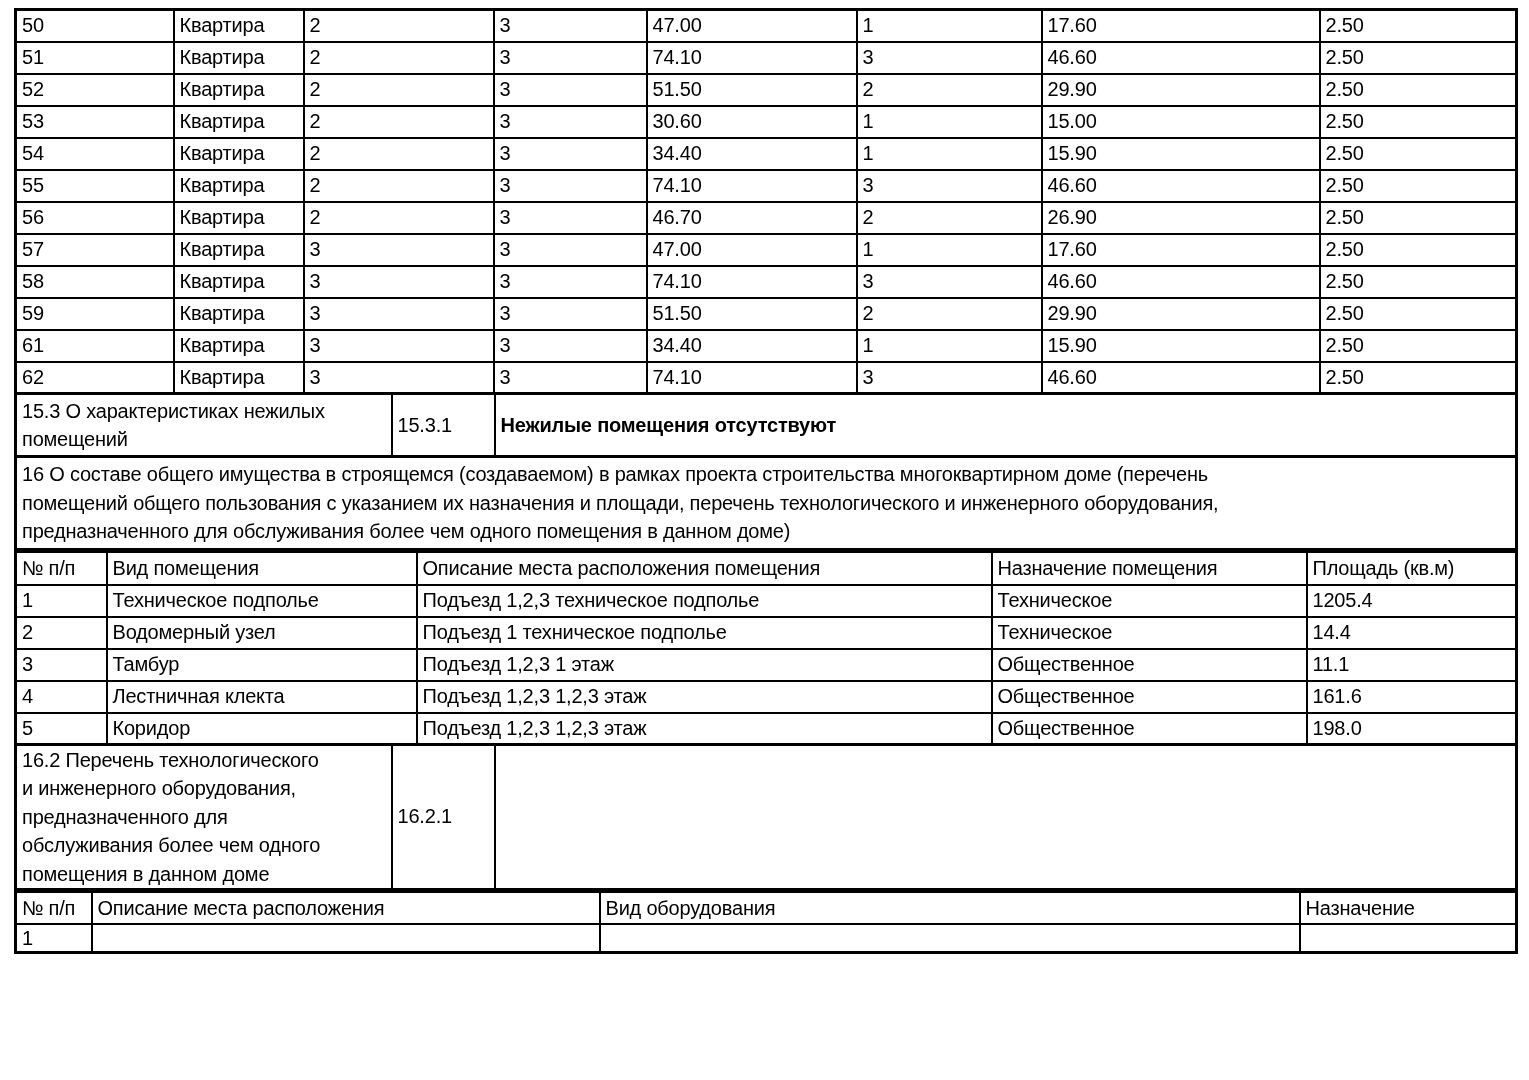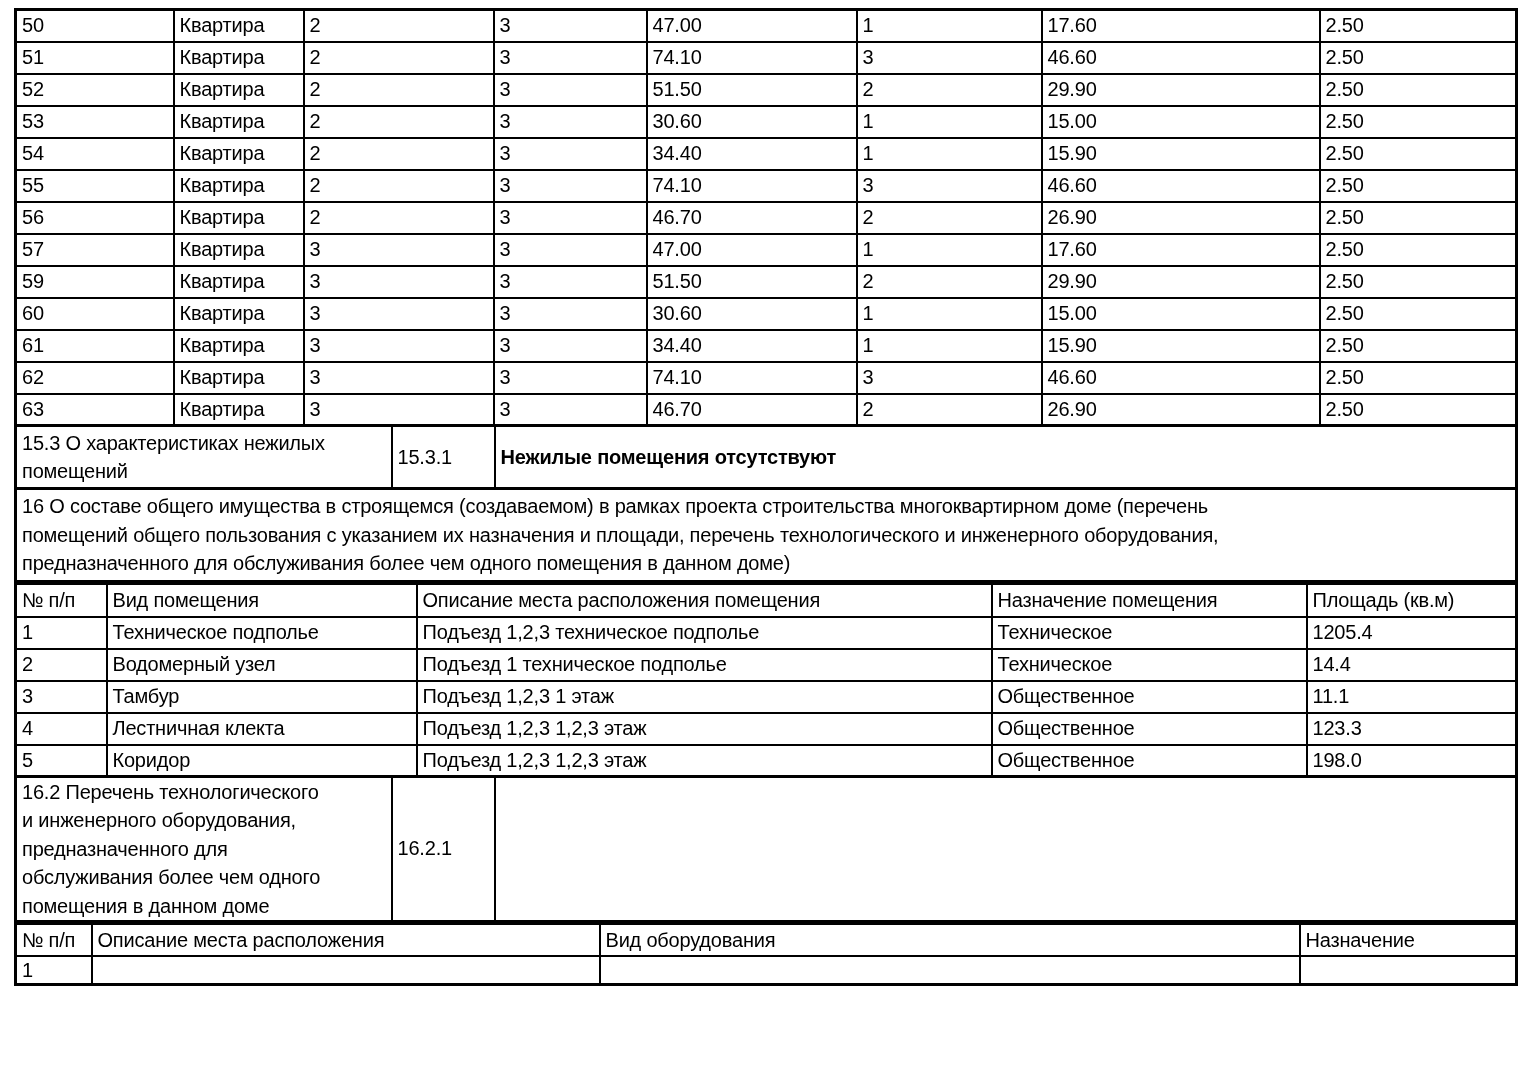--- a/index.html
+++ b/index.html
@@ -135,67 +135,57 @@
           <td>57</td>
           <td>Квартира</td>
           <td>3</td>
           <td>3</td>
           <td>47.00</td>
           <td>1</td>
           <td>17.60</td>
           <td>2.50</td>
         </tr>
         <tr class="r32">
+          <td>58</td>
+          <td>Квартира</td>
+          <td>3</td>
+          <td>3</td>
+          <td>74.10</td>
+          <td>3</td>
+          <td>46.60</td>
+          <td>2.50</td>
+        </tr>
+        <tr class="r32">
           <td>59</td>
           <td>Квартира</td>
           <td>3</td>
           <td>3</td>
           <td>51.50</td>
           <td>2</td>
           <td>29.90</td>
           <td>2.50</td>
         </tr>
         <tr class="r32">
-          <td>60</td>
-          <td>Квартира</td>
-          <td>3</td>
-          <td>3</td>
-          <td>30.60</td>
-          <td>1</td>
-          <td>15.00</td>
-          <td>2.50</td>
-        </tr>
-        <tr class="r32">
           <td>61</td>
           <td>Квартира</td>
           <td>3</td>
           <td>3</td>
           <td>34.40</td>
           <td>1</td>
           <td>15.90</td>
           <td>2.50</td>
         </tr>
         <tr class="r32">
           <td>62</td>
           <td>Квартира</td>
           <td>3</td>
           <td>3</td>
           <td>74.10</td>
           <td>3</td>
           <td>46.60</td>
-          <td>2.50</td>
-        </tr>
-        <tr class="r32">
-          <td>63</td>
-          <td>Квартира</td>
-          <td>3</td>
-          <td>3</td>
-          <td>46.70</td>
-          <td>2</td>
-          <td>26.90</td>
           <td>2.50</td>
         </tr>
       </tbody>
   </table>
 
   <table class="join">
     <colgroup>
         <col style="width:376px">
         <col style="width:103px">
         <col style="width:1022px">
@@ -261,21 +251,21 @@
           <td>Тамбур</td>
           <td>Подъезд 1,2,3 1 этаж</td>
           <td>Общественное</td>
           <td>11.1</td>
         </tr>
         <tr class="r32">
           <td>4</td>
           <td>Лестничная клекта</td>
           <td>Подъезд 1,2,3 1,2,3 этаж</td>
           <td>Общественное</td>
-          <td>123.3</td>
+          <td>161.6</td>
         </tr>
         <tr class="r32">
           <td>5</td>
           <td>Коридор</td>
           <td>Подъезд 1,2,3 1,2,3 этаж</td>
           <td>Общественное</td>
           <td>198.0</td>
         </tr>
       </tbody>
   </table>

